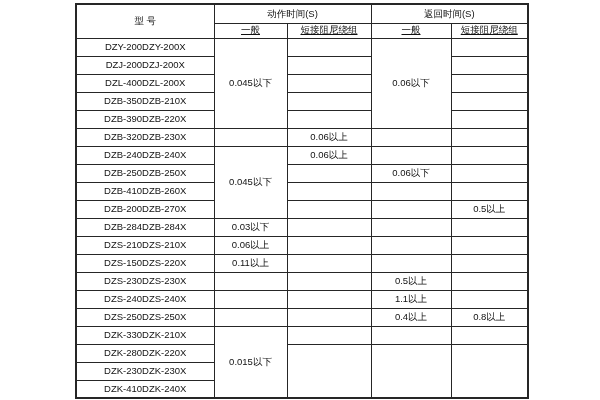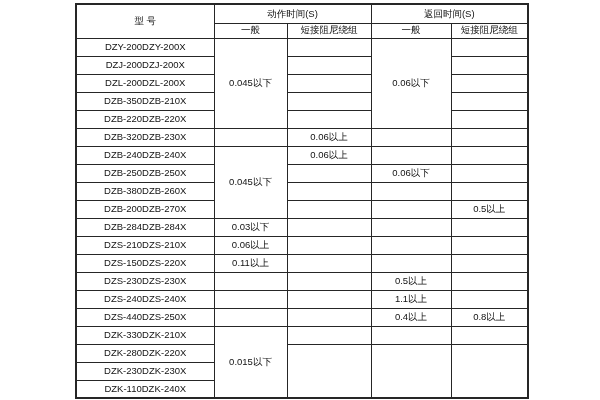--- a/index.html
+++ b/index.html
@@ -28,21 +28,21 @@
     text-align:center;
     vertical-align:middle;
     padding:0 2px;
     height:18px;
     line-height:1.1;
     color:#111111;
     overflow:hidden;
     white-space:nowrap;
   }
   .spec thead tr.h1 th { height:19px; }
-  .spec thead tr.h2 th { height:15px; }
+  .spec thead tr.h2 th { height:15px;text-decoration:underline; }
   .ws-pre { white-space:pre; }
   .model-pair { display:flex; justify-content:center; align-items:center; gap:0; }
   .model-pair span { display:inline-block; }
 </style>
 </head>
 <body>
 
 <div class="page">
   <table class="spec">
     <colgroup>
@@ -85,41 +85,41 @@
               <span>DZJ-200</span>
               <span>DZJ-200X</span>
             </div>
           </td>
         <td></td>
         <td></td>
       </tr>
       <tr>
         <td>
             <div class="model-pair">
-              <span>DZL-200</span>
+              <span>DZL-400</span>
               <span>DZL-200X</span>
             </div>
           </td>
         <td></td>
         <td></td>
       </tr>
       <tr>
         <td>
             <div class="model-pair">
               <span>DZB-350</span>
               <span>DZB-210X</span>
             </div>
           </td>
         <td></td>
         <td></td>
       </tr>
       <tr>
         <td>
             <div class="model-pair">
-              <span>DZB-220</span>
+              <span>DZB-390</span>
               <span>DZB-220X</span>
             </div>
           </td>
         <td></td>
         <td></td>
       </tr>
 
       <tr>
         <td>
             <div class="model-pair">
@@ -152,21 +152,21 @@
               <span>DZB-250X</span>
             </div>
           </td>
         <td></td>
         <td>0.06以下</td>
         <td></td>
       </tr>
       <tr>
         <td>
             <div class="model-pair">
-              <span>DZB-380</span>
+              <span>DZB-410</span>
               <span>DZB-260X</span>
             </div>
           </td>
         <td></td>
         <td></td>
         <td></td>
       </tr>
       <tr>
         <td>
             <div class="model-pair">
@@ -235,21 +235,21 @@
             </div>
           </td>
         <td></td>
         <td></td>
         <td>1.1以上</td>
         <td></td>
       </tr>
       <tr>
         <td>
             <div class="model-pair">
-              <span>DZS-440</span>
+              <span>DZS-250</span>
               <span>DZS-250X</span>
             </div>
           </td>
         <td></td>
         <td></td>
         <td>0.4以上</td>
         <td>0.8以上</td>
       </tr>
 
       <tr>
@@ -279,21 +279,21 @@
         <td>
             <div class="model-pair">
               <span>DZK-230</span>
               <span>DZK-230X</span>
             </div>
           </td>
       </tr>
       <tr>
         <td>
             <div class="model-pair">
-              <span>DZK-110</span>
+              <span>DZK-410</span>
               <span>DZK-240X</span>
             </div>
           </td>
       </tr>
 
     </tbody>
   </table>
 </div>
 
 </body></html>

